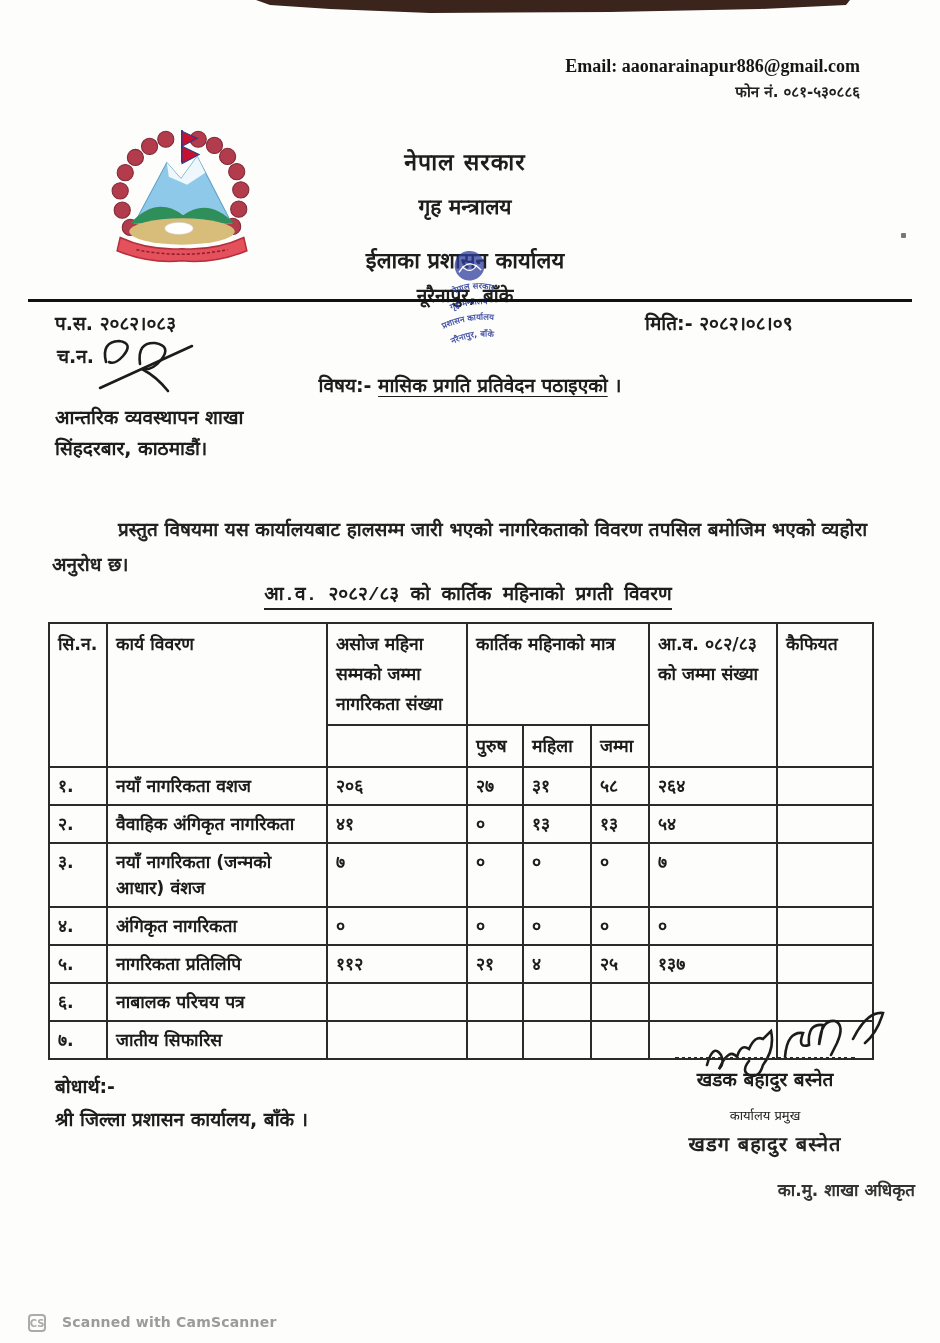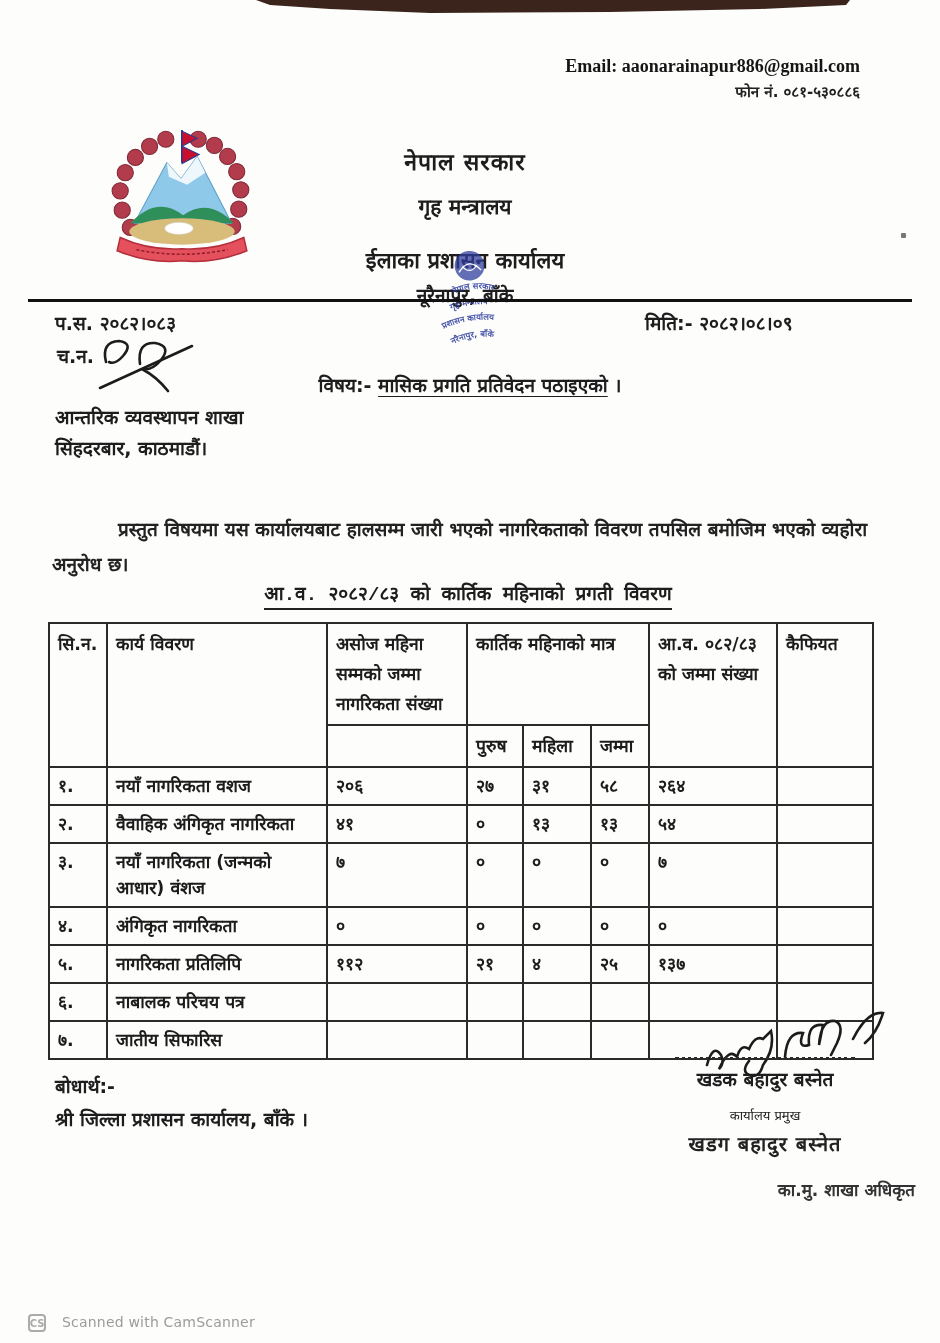--- a/index.html
+++ b/index.html
@@ -55,21 +55,21 @@
   .sig-block { position:absolute; left:615px; top:1042px; width:300px; text-align:center; }
   .sig-dots { display:inline-block; width:180px; border-bottom:3px dotted #2a2a2a; height:18px; }
   .sig-name  { font-size:19px; font-weight:bold; margin-top:2px; }
   .sig-title { font-size:13px; font-weight:normal; margin-top:14px; }
   .sig-stamp-name  { font-size:20px; font-weight:bold; margin-top:6px; letter-spacing:1px; color:#222; }
   .sig-stamp-title { font-size:17px; font-weight:bold; margin-top:21px; color:#333;text-align:right; }
   .sig-scrawl { position:absolute; left:645px; top:995px; width:260px; height:90px; }
   
   .cs { position:absolute; left:8px; top:1314px; display:flex; align-items:flex-start; gap:16px; color:#9b9b9b;margin-left:20px; }
   .cs .logo { width:18px; height:18px; border:2px solid #ababab; border-radius:4px; font-size:10px; font-weight:bold; display:flex; align-items:center; justify-content:center; color:#ababab; }
-  .cs .txt { font-size:14px; font-weight:normal; letter-spacing:.2px; }
+  .cs .txt { font-size:14px; font-weight:bold; letter-spacing:.2px; }
 </style>
 </head>
 <body>
 
 <div class="page">
 
   <svg class="scan-edge" viewBox="0 0 940 16" preserveAspectRatio="none">
     <polygon points="256,0 850,0 846,5 760,9 610,12 430,13 330,9 270,5" fill="#3a241c"></polygon>
   </svg>
 

